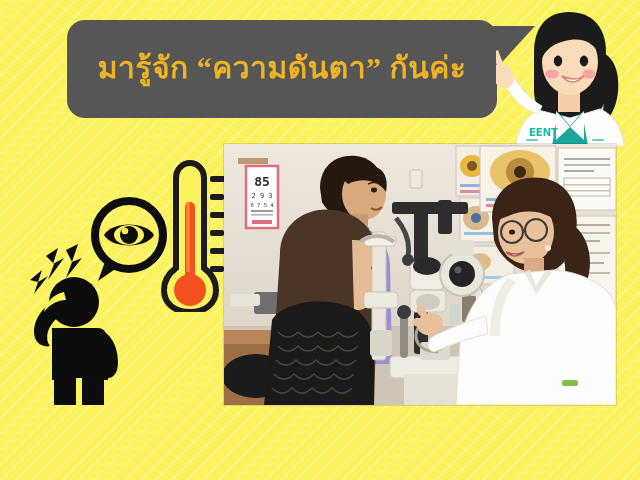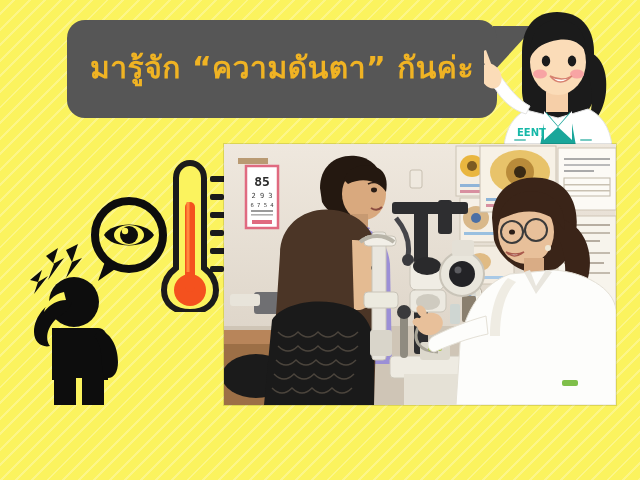--- a/index.html
+++ b/index.html
@@ -31,20 +31,21 @@
 
   
   #title-bubble {
     position: absolute;
     left: 67px;
     top: 20px;
     width: 430px;
     height: 98px;
     background: #565656;
     border-radius: 18px;
+    font-family: Liberation Serif, serif;
   }
   #title-text {
     position: absolute;
     left: 0;
     top: 0;
     width: 100%;
     height: 100%;
     display: flex;
     align-items: center;
     justify-content: center;
@@ -64,21 +65,21 @@
     width: 0;
     height: 0;
     border-left: 42px solid #565656;
     border-bottom: 46px solid transparent;
     border-top: 0 solid transparent;
   }
 
   
   #nurse {
     position: absolute;
-    left: 484px;
+    left: 496px;
     top: 6px;
     width: 132px;
     height: 140px;
   }
 
   
   #person-icon { position: absolute; left: 8px;  top: 230px; width: 130px; height: 175px; }
   #eye-bubble  { position: absolute; left: 84px; top: 193px; width: 86px;  height: 95px;  }
   #thermometer { position: absolute; left: 158px;top: 160px; width: 76px;  height: 152px; }
 

